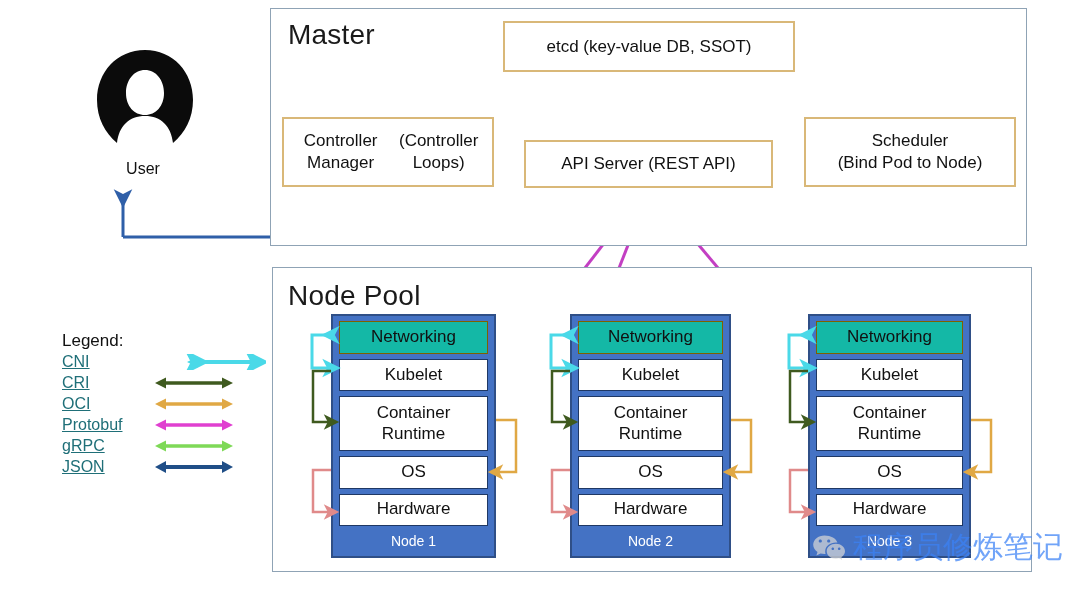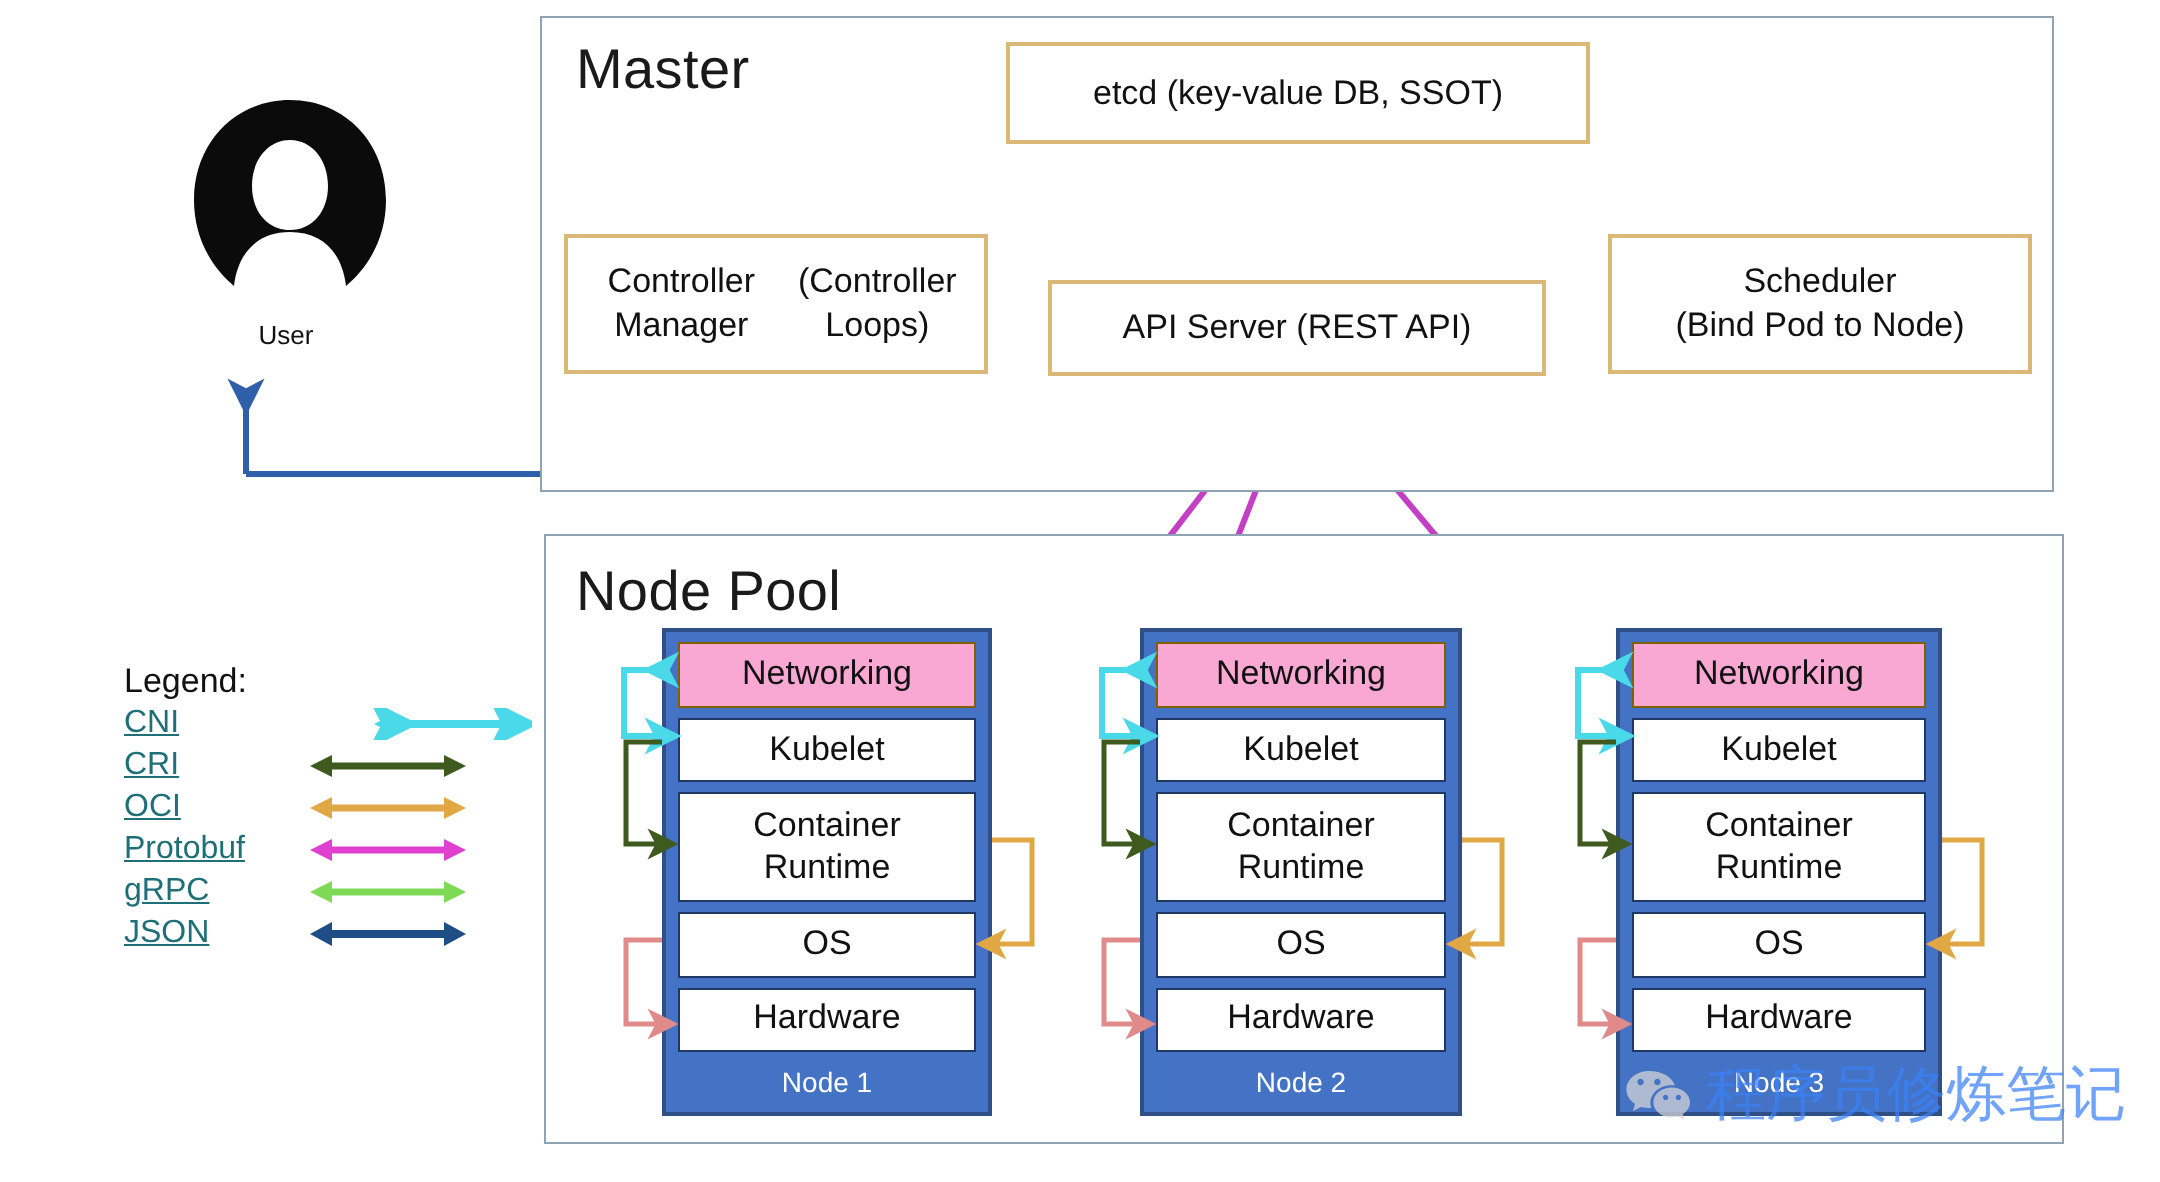--- a/index.html
+++ b/index.html
@@ -48,21 +48,21 @@
     text-align: center;
     font-size: 17px;
     color: #111111;
     line-height: 1.28;
     padding: 2px 6px;
   }
 
   
   .user-label {
     position: absolute;
-    font-size: 13px;
+    font-size: 16px;
     color: #111111;
     text-align: center;
     width: 120px;
   }
 
   
   .node-box {
     position: absolute;
     background: #4472c4;
     border: 2px solid #2f4f87;
@@ -78,21 +78,21 @@
     box-sizing: border-box;
     display: flex;
     align-items: center;
     justify-content: center;
     text-align: center;
     font-size: 17px;
     color: #111111;
     line-height: 1.2;
   }
   .layer.net {
-    background: #f9a8d4;
+    background: #14b8a6;
     border-color: #806000;
   }
   .node-name {
     color: #ffffff;
     font-size: 14px;
     text-align: center;
     padding: 3px 0 5px 0;
     line-height: 1.1;
   }
 

